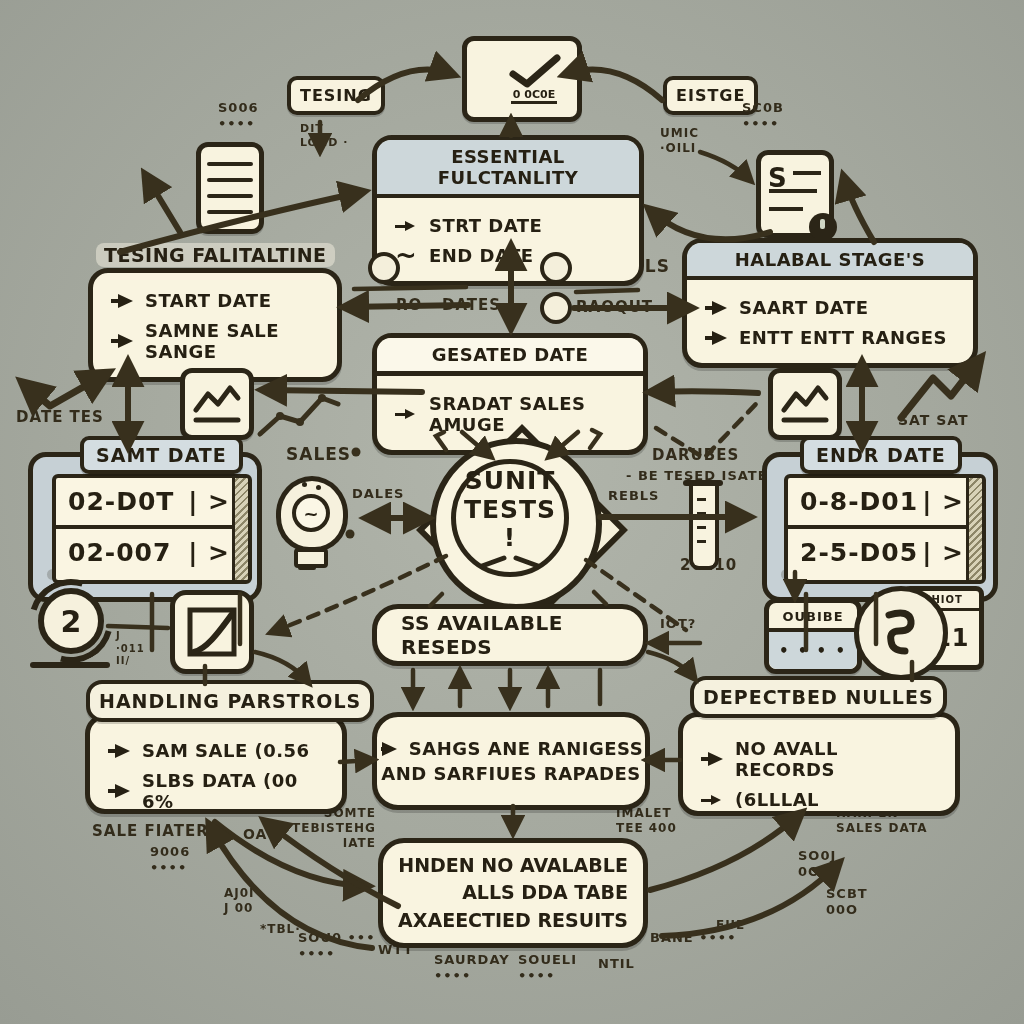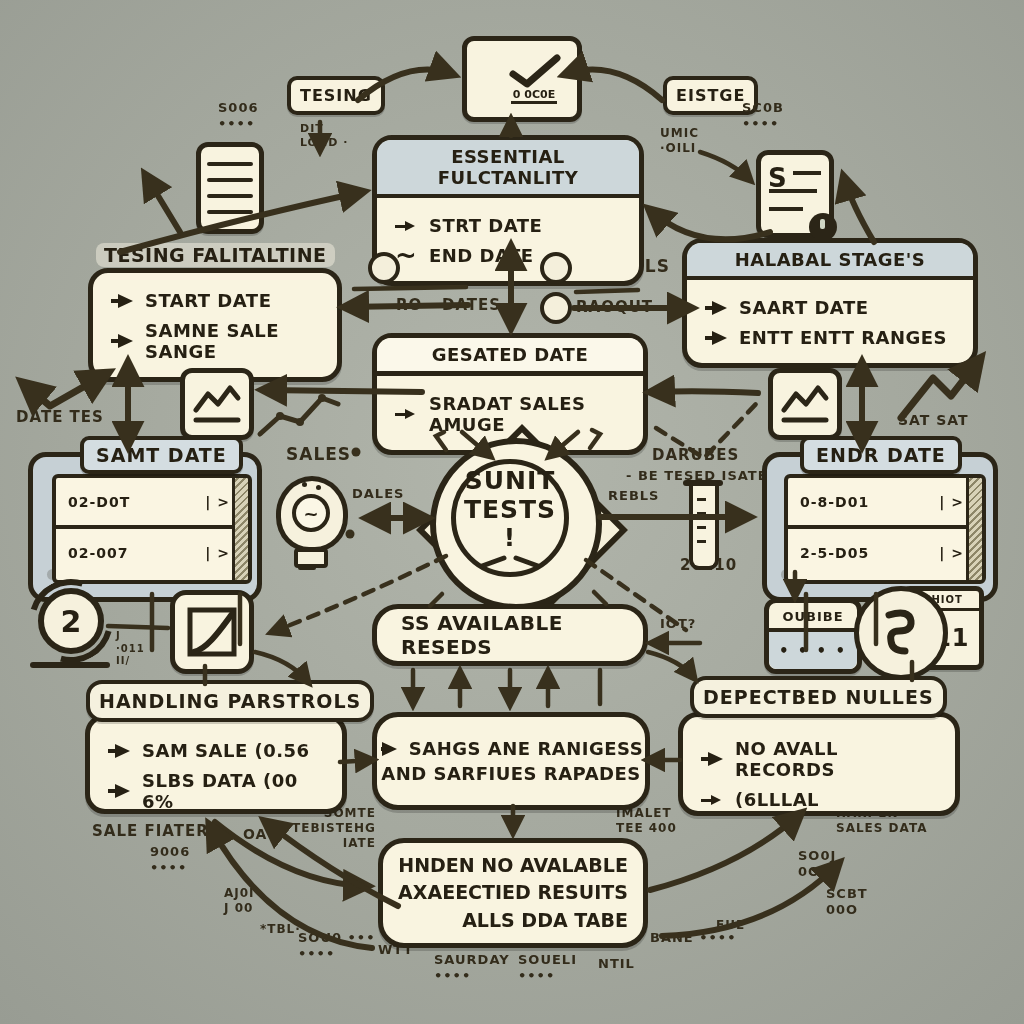--- a/index.html
+++ b/index.html
@@ -34,21 +34,21 @@
   .bul.sq::before{content:"~";position:absolute;left:2px;top:-8px;font-size:26px;color:#262013;}
   
   .floating-title{position:absolute;font-size:19px;letter-spacing:.5px;color:#262013;z-index:2;
                   background:rgba(236,233,219,.55);border-radius:8px;padding:1px 8px;}
   
   .tblwrap{position:absolute;background:#c6d0d5;border:5px solid #2b2517;border-radius:18px;z-index:2;}
   .ttab{position:absolute;background:#d4dde1;border:4px solid #2b2517;border-radius:9px;
         font-size:19px;letter-spacing:1px;padding:4px 12px;z-index:3;box-shadow:0 2px 0 rgba(0,0,0,.2);}
   .tcard{position:absolute;background:#faf5e2;border:4px solid #2b2517;border-radius:6px;z-index:2;overflow:hidden;}
   .trow{display:flex;justify-content:space-between;align-items:center;height:47px;padding:0 18px 0 12px;
-        font-size:14px;letter-spacing:1px;}
+        font-size:25px;letter-spacing:1px;}
   .trow + .trow{border-top:4px solid #2b2517;}
   .hatch{position:absolute;right:0;top:0;bottom:0;width:13px;border-left:3px solid #2b2517;
          background:repeating-linear-gradient(-45deg,#d8d2b8 0 3px,#8d8668 3px 5px);}
   .tshadow{position:absolute;height:11px;background:#9aa0a0;border-radius:6px;opacity:.8;z-index:1;}
   
   .seal-sq{position:absolute;left:447px;top:455px;width:138px;height:138px;background:#f6f0da;
            border:6px solid #2b2517;transform:rotate(45deg);z-index:2;}
   .seal-o{position:absolute;left:430px;top:438px;width:160px;height:160px;background:#f9f4e0;
           border:6px solid #2b2517;border-radius:50%;z-index:2;}
   .seal-i{position:absolute;left:451px;top:459px;width:108px;height:108px;background:#f9f4e0;
@@ -388,22 +388,22 @@
       <div class="item">
           <span class="bul thin"></span>
           <span>(6LLLAL</span>
         </div>
     </div>
   </div>
 
   <div class="panel" style="left:378px;top:838px;width:260px;height:100px;border-radius:26px;display:flex;flex-direction:column;align-items:center;justify-content:center;text-align:center;">
     <div style="font-size:19px;line-height:1.45;text-align:right;">
       <div>HNDEN NO AVALABLE</div>
+      <div>ALLS DDA TABE</div>
       <div>AXAEECTIED RESUITS</div>
-      <div>ALLS DDA TABE</div>
     </div>
   </div>
 
   <div class="lbl" style="left:218px;top:100px;">S006
 ••••</div>
   <div class="lbl" style="left:300px;top:122px;font-size:11px;">DIT
 LOND ·</div>
   <div class="lbl" style="left:742px;top:100px;">SC0B
 ••••</div>
   <div class="lbl" style="left:660px;top:126px;font-size:12px;">UMIC

